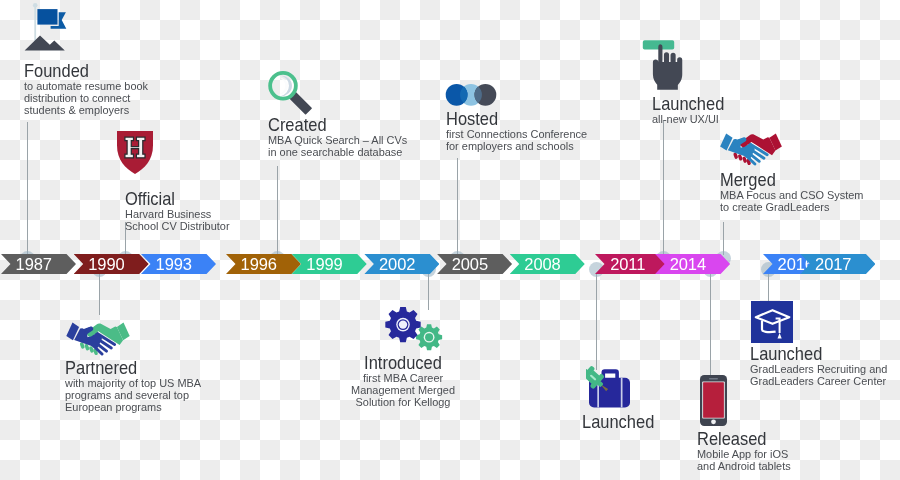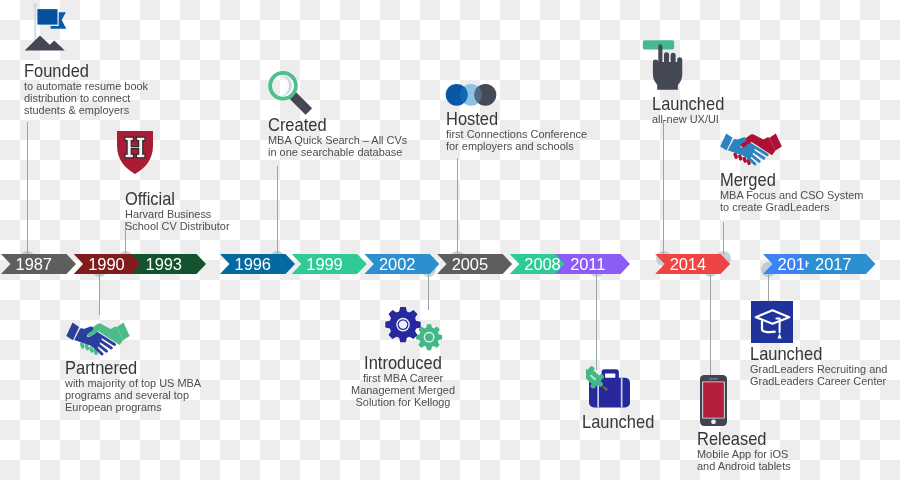--- a/index.html
+++ b/index.html
@@ -69,42 +69,42 @@
   <div class="dot" style="left:703px;top:262px;"></div>
   <div class="dot" style="left:761px;top:262px;"></div>
 
   <div id="bar">
       <div class="chev" style="left: 1px; width: 75px; background: rgb(94, 94, 94);">
         <span>1987</span>
       </div>
       <div class="chev" style="left: 73.68px; width: 75px; background: #7f1d1d;">
         <span>1990</span>
       </div>
-      <div class="chev" style="left: 131px; width: 75px; background: #14532d;">
+      <div class="chev" style="left: 141px; width: 75px; background: #3b82f6;">
         <span>1993</span>
       </div>
-      <div class="chev" style="left: 220px; width: 75px; background: #0369a1;">
+      <div class="chev" style="left: 226px; width: 75px; background: #a16207;">
         <span>1996</span>
       </div>
       <div class="chev" style="left: 291.72px; width: 75px; background: rgb(46, 204, 148);">
         <span>1999</span>
       </div>
       <div class="chev" style="left: 364.4px; width: 75px; background: rgb(43, 143, 208); text-decoration: underline;">
         <span>2002</span>
       </div>
       <div class="chev" style="left: 437.08px; width: 75px; background: rgb(94, 94, 94);">
         <span>2005</span>
       </div>
       <div class="chev" style="left: 509.76px; width: 75px; background: rgb(46, 204, 148);">
         <span>2008</span>
       </div>
-      <div class="chev" style="left: 555px; width: 75px; background: #8b5cf6;">
+      <div class="chev" style="left: 595px; width: 75px; background: #be185d;">
         <span>2011</span>
       </div>
-      <div class="chev" style="left: 655.12px; width: 75px; background: #ef4444;">
+      <div class="chev" style="left: 655.12px; width: 75px; background: #d946ef;">
         <span>2014</span>
       </div>
       <div class="chev" style="left: 763px; width: 75px; background: #3b82f6;">
         <span>2016</span>
       </div>
       <div class="chev" style="left: 800.48px; width: 75px; background: rgb(43, 143, 208);">
         <span>2017</span>
       </div>
     </div>
 

